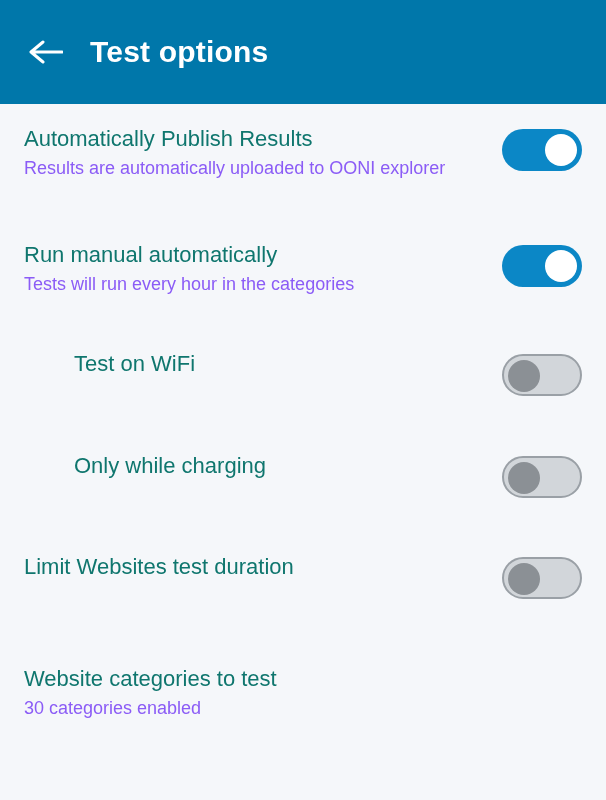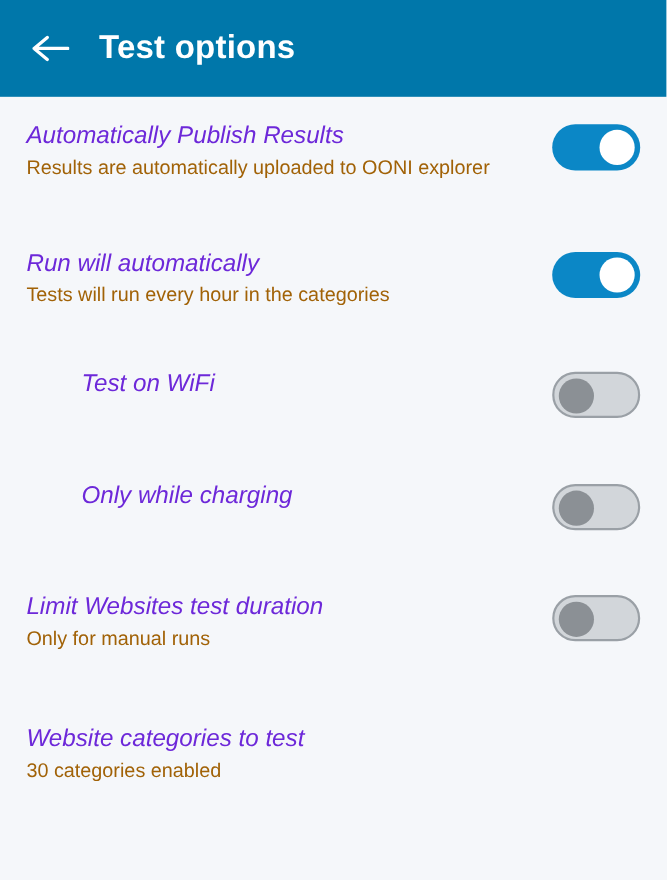--- a/index.html
+++ b/index.html
@@ -14,21 +14,21 @@
     overflow: hidden;
   }
   .app {
     width: 606px;
     height: 800px;
     position: relative;
     background: #f5f7fa;
   }
   
   .appbar {
-    height: 88px;
+    height: 104px;
     background: #0077aa;
     display: flex;
     align-items: center;
     padding: 0 0 0 24px;
     box-sizing: border-box;
   }
   .back-btn {
     width: 44px;
     height: 44px;
     display: flex;
@@ -57,27 +57,26 @@
     box-sizing: border-box;
     padding: 0 24px 0 24px;
   }
   .row-text {
     flex: 1 1 auto;
     padding-right: 16px;
     min-width: 0;
   }
   .row-title {
     font-size: 22px;
-    color: #6d28d9;
+    color: #0f766e;
     line-height: 1.18;
-    font-style: italic;
   }
   .row-sub {
     font-size: 18px;
-    color: #a16207;
+    color: #8b5cf6;
     line-height: 1.25;
     margin-top: 5px;
   }
   .row-indent .row-text {
     padding-left: 50px;
   }
   
   .r1 { padding-top: 22px; }
   .r2 { padding-top: 63px; }
   .r3 { padding-top: 55px; }
@@ -148,21 +147,21 @@
         <div class="row-title">Automatically Publish Results</div>
         <div class="row-sub">Results are automatically uploaded to OONI explorer</div>
       </div>
       <div class="switch on">
         <div class="knob"></div>
       </div>
     </div>
 
     <div class="row r2">
       <div class="row-text">
-        <div class="row-title">Run will automatically</div>
+        <div class="row-title">Run manual automatically</div>
         <div class="row-sub">Tests will run every hour in the categories</div>
       </div>
       <div class="switch on">
         <div class="knob"></div>
       </div>
     </div>
 
     <div class="row r3 row-indent">
       <div class="row-text">
         <div class="row-title">Test on WiFi</div>
@@ -177,21 +176,20 @@
         <div class="row-title">Only while charging</div>
       </div>
       <div class="switch off">
         <div class="knob"></div>
       </div>
     </div>
 
     <div class="row r5">
       <div class="row-text">
         <div class="row-title">Limit Websites test duration</div>
-        <div class="row-sub">Only for manual runs</div>
       </div>
       <div class="switch off">
         <div class="knob"></div>
       </div>
     </div>
 
     <div class="row r6">
       <div class="row-text">
         <div class="row-title">Website categories to test</div>
         <div class="row-sub">30 categories enabled</div>

